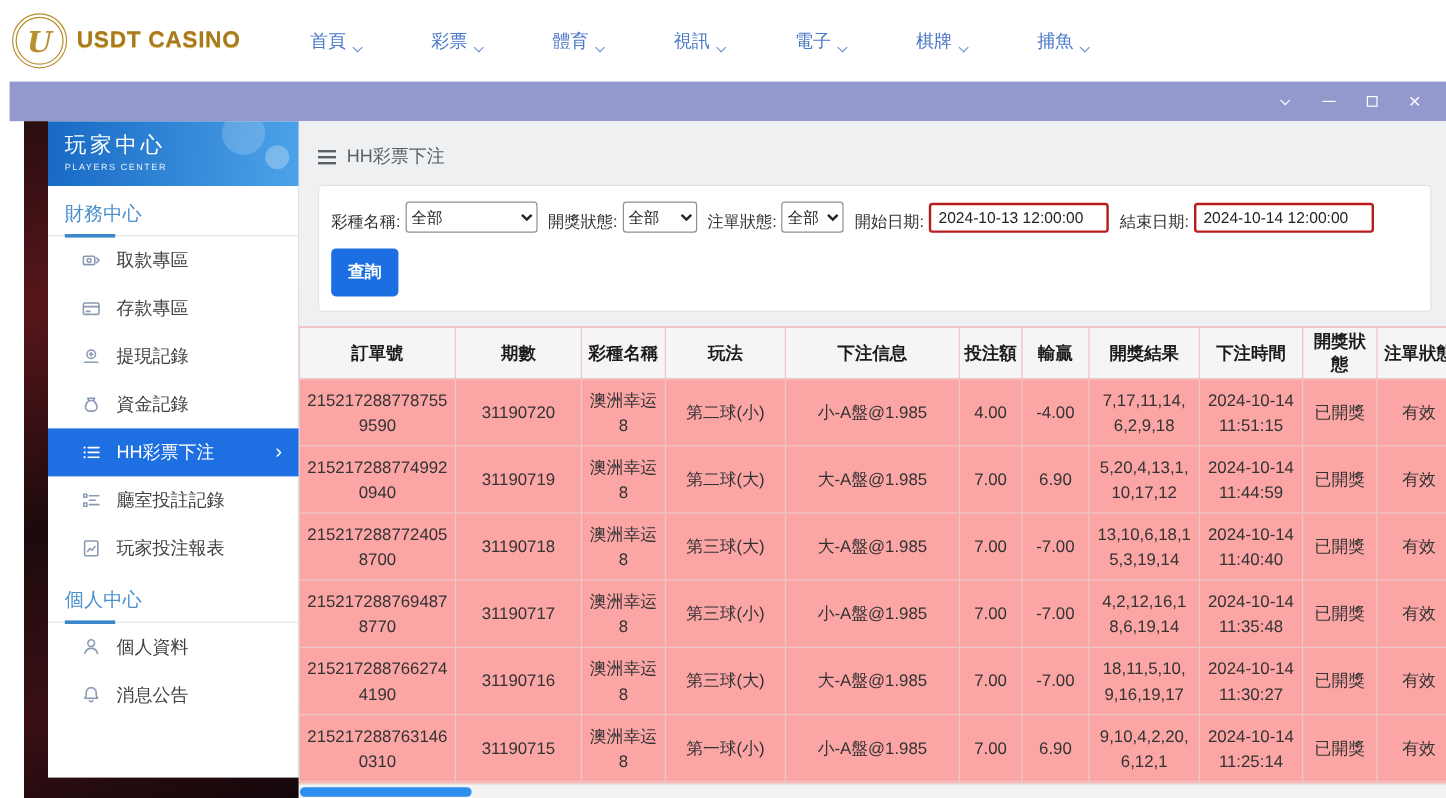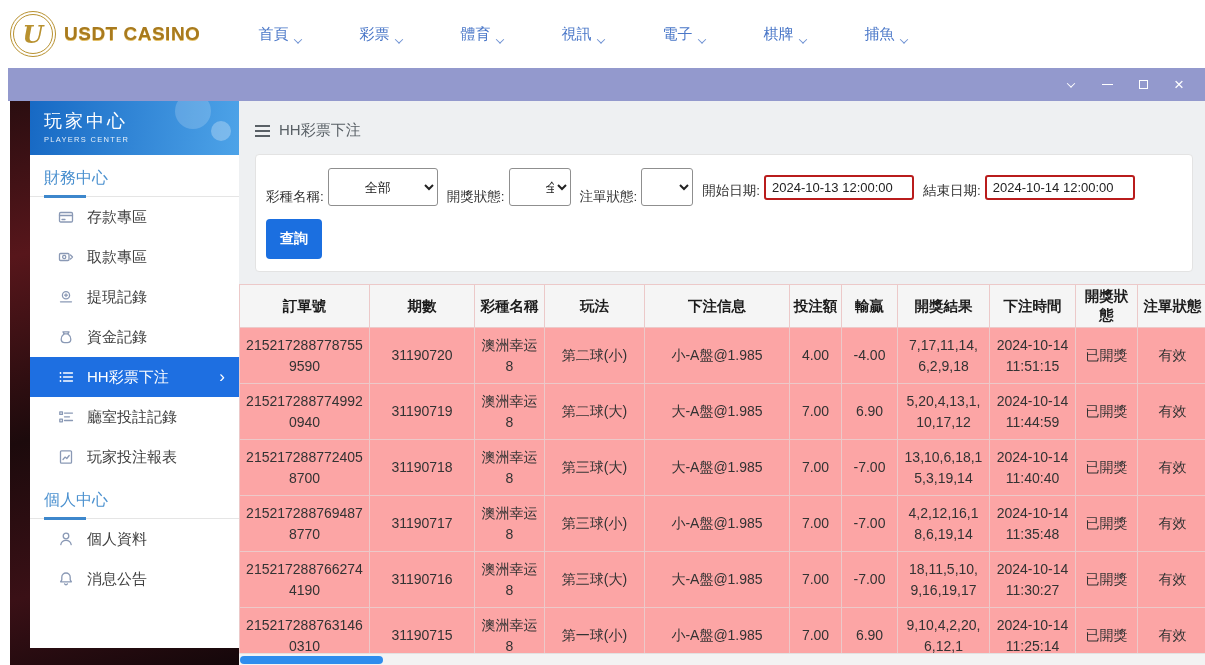--- a/index.html
+++ b/index.html
@@ -24,21 +24,21 @@
   
   .titlebar { height:33px; margin-left:8px; background:#9399cd; display:flex; align-items:center;
               justify-content:flex-end; gap:16px; padding-right:16px; color:#fff; }
   .wc { width:20px; height:20px; display:flex; align-items:center; justify-content:center;
         cursor:pointer; font-size:17px; }
   .chev-w { border-color:#fff; opacity:1; }
   .minus { width:11px; height:1.7px; background:#fff; display:inline-block; }
   .boxicon { width:9px; height:9px; border:1.6px solid #fff; display:inline-block; }
 
   
-  .content { display:flex; height:564px; margin-left:10px; }
+  .content { display:flex; height:564px; margin-left:20px; }
   .left-region { width:229px; position:relative; flex:none;
      background:linear-gradient(165deg,#2a0d10 0%,#57161b 25%,#1c0a0c 55%,#3a1016 80%,#14070a 100%); }
   .sidebar { position:absolute; top:0; left:20px; width:209px; height:547px; background:#fff; overflow:hidden; }
   .sb-header { height:54px; background:linear-gradient(95deg,#1769c4,#4da3e8); color:#fff;
                padding:8px 0 0 14px; position:relative; overflow:hidden; }
   .sb-title { font-size:18px; letter-spacing:3px; }
   .sb-sub { font-size:7.5px; letter-spacing:1.3px; opacity:.88; margin-top:2px; }
   .circle { position:absolute; border-radius:50%; background:rgba(255,255,255,.18); }
   .c1 { width:36px; height:36px; right:28px; top:-8px; }
   .c2 { width:20px; height:20px; right:8px; top:20px; background:rgba(255,255,255,.28); }
@@ -58,21 +58,21 @@
   .breadcrumb { display:flex; align-items:center; gap:9px; padding:20px 0 0 16px;
                 color:#596066; font-size:15px; }
   .hamburger { display:flex; flex-direction:column; gap:3px; width:15px; cursor:pointer; }
   .hamburger i { height:2px; background:#596066; display:block; }
 
   .filter-card { margin:14px 12px 0 16px; background:#fff; border:1px solid #e3e3e3;
                  border-radius:4px; padding:13px 10px 12px; overflow:hidden; }
   .filter-row { display:flex; align-items:center; font-size:13.5px; color:#333; white-space:nowrap; }
   .fgroup { display:flex; align-items:flex-end; gap:4px; }
   .fgroup + .fgroup { margin-left:9px; }
-  .sel { height:38px; border:1px solid #8f8f8f; border-radius:3px; font-size:13px; background:#fff; color:#222;padding-left:32px; }
+  .sel { height:26px; border:1px solid #8f8f8f; border-radius:3px; font-size:13px; background:#fff; color:#222; }
   .w110 { width:110px; } .w62 { width:62px; } .w52 { width:52px; }
   .dateinput { height:25px; width:150px; border:2px solid #b91c1c; border-radius:3px;
                font-size:13px; padding:0 6px; color:#222; font-family:inherit; }
   .btn-query { margin-top:13px; background:#1b6fe0; color:#fff; border:none; border-radius:4px;
                height:40px; padding:0 14px; font-size:14px; cursor:pointer;font-weight:bold; }
 
   .table-wrap { margin-top:12px; background:#fca5a5; height:396px; overflow:hidden; }
   table { width:100%; border-collapse:collapse; table-layout:fixed; }
   th,td { border:1px solid #ecc9c9; text-align:center; }
   th { height:39px; font-size:14.5px; color:#1c1c1c; background:#f5f5f5; font-weight:bold; padding:2px; }
@@ -149,32 +149,32 @@
           <div class="sb-sub">PLAYERS CENTER</div>
           <i class="circle c1"></i>
           <i class="circle c2"></i>
         </div>
 
         <div class="sb-section-title">財務中心</div>
         <div class="sb-underline"></div>
 
         <div class="sb-item">
           <svg viewBox="0 0 16 16" fill="none" stroke="currentColor" stroke-width="1.3" stroke-linecap="round" stroke-linejoin="round">
-              <rect x="1.5" y="3.5" width="13" height="9.5" rx="1.2"></rect>
-              <path d="M1.5 6.5h13M4 10.5h3"></path>
-            </svg>
-          <span>存款專區</span>
-        </div>
-        <div class="sb-item">
-          <svg viewBox="0 0 16 16" fill="none" stroke="currentColor" stroke-width="1.3" stroke-linecap="round" stroke-linejoin="round">
               <rect x="1.5" y="4.5" width="9.5" height="7" rx="1"></rect>
               <circle cx="6.2" cy="8" r="1.6"></circle>
               <path d="M12.5 6l2 2-2 2"></path>
             </svg>
           <span>取款專區</span>
+        </div>
+        <div class="sb-item">
+          <svg viewBox="0 0 16 16" fill="none" stroke="currentColor" stroke-width="1.3" stroke-linecap="round" stroke-linejoin="round">
+              <rect x="1.5" y="3.5" width="13" height="9.5" rx="1.2"></rect>
+              <path d="M1.5 6.5h13M4 10.5h3"></path>
+            </svg>
+          <span>存款專區</span>
         </div>
         <div class="sb-item">
           <svg viewBox="0 0 16 16" fill="none" stroke="currentColor" stroke-width="1.3" stroke-linecap="round" stroke-linejoin="round">
               <circle cx="8" cy="6.2" r="3.6"></circle>
               <path d="M6.6 6.2h2.8M8 4.8v2.8M2.5 12.8h11"></path>
             </svg>
           <span>提現記錄</span>
         </div>
         <div class="sb-item">
           <svg viewBox="0 0 16 16" fill="none" stroke="currentColor" stroke-width="1.3" stroke-linecap="round" stroke-linejoin="round">

